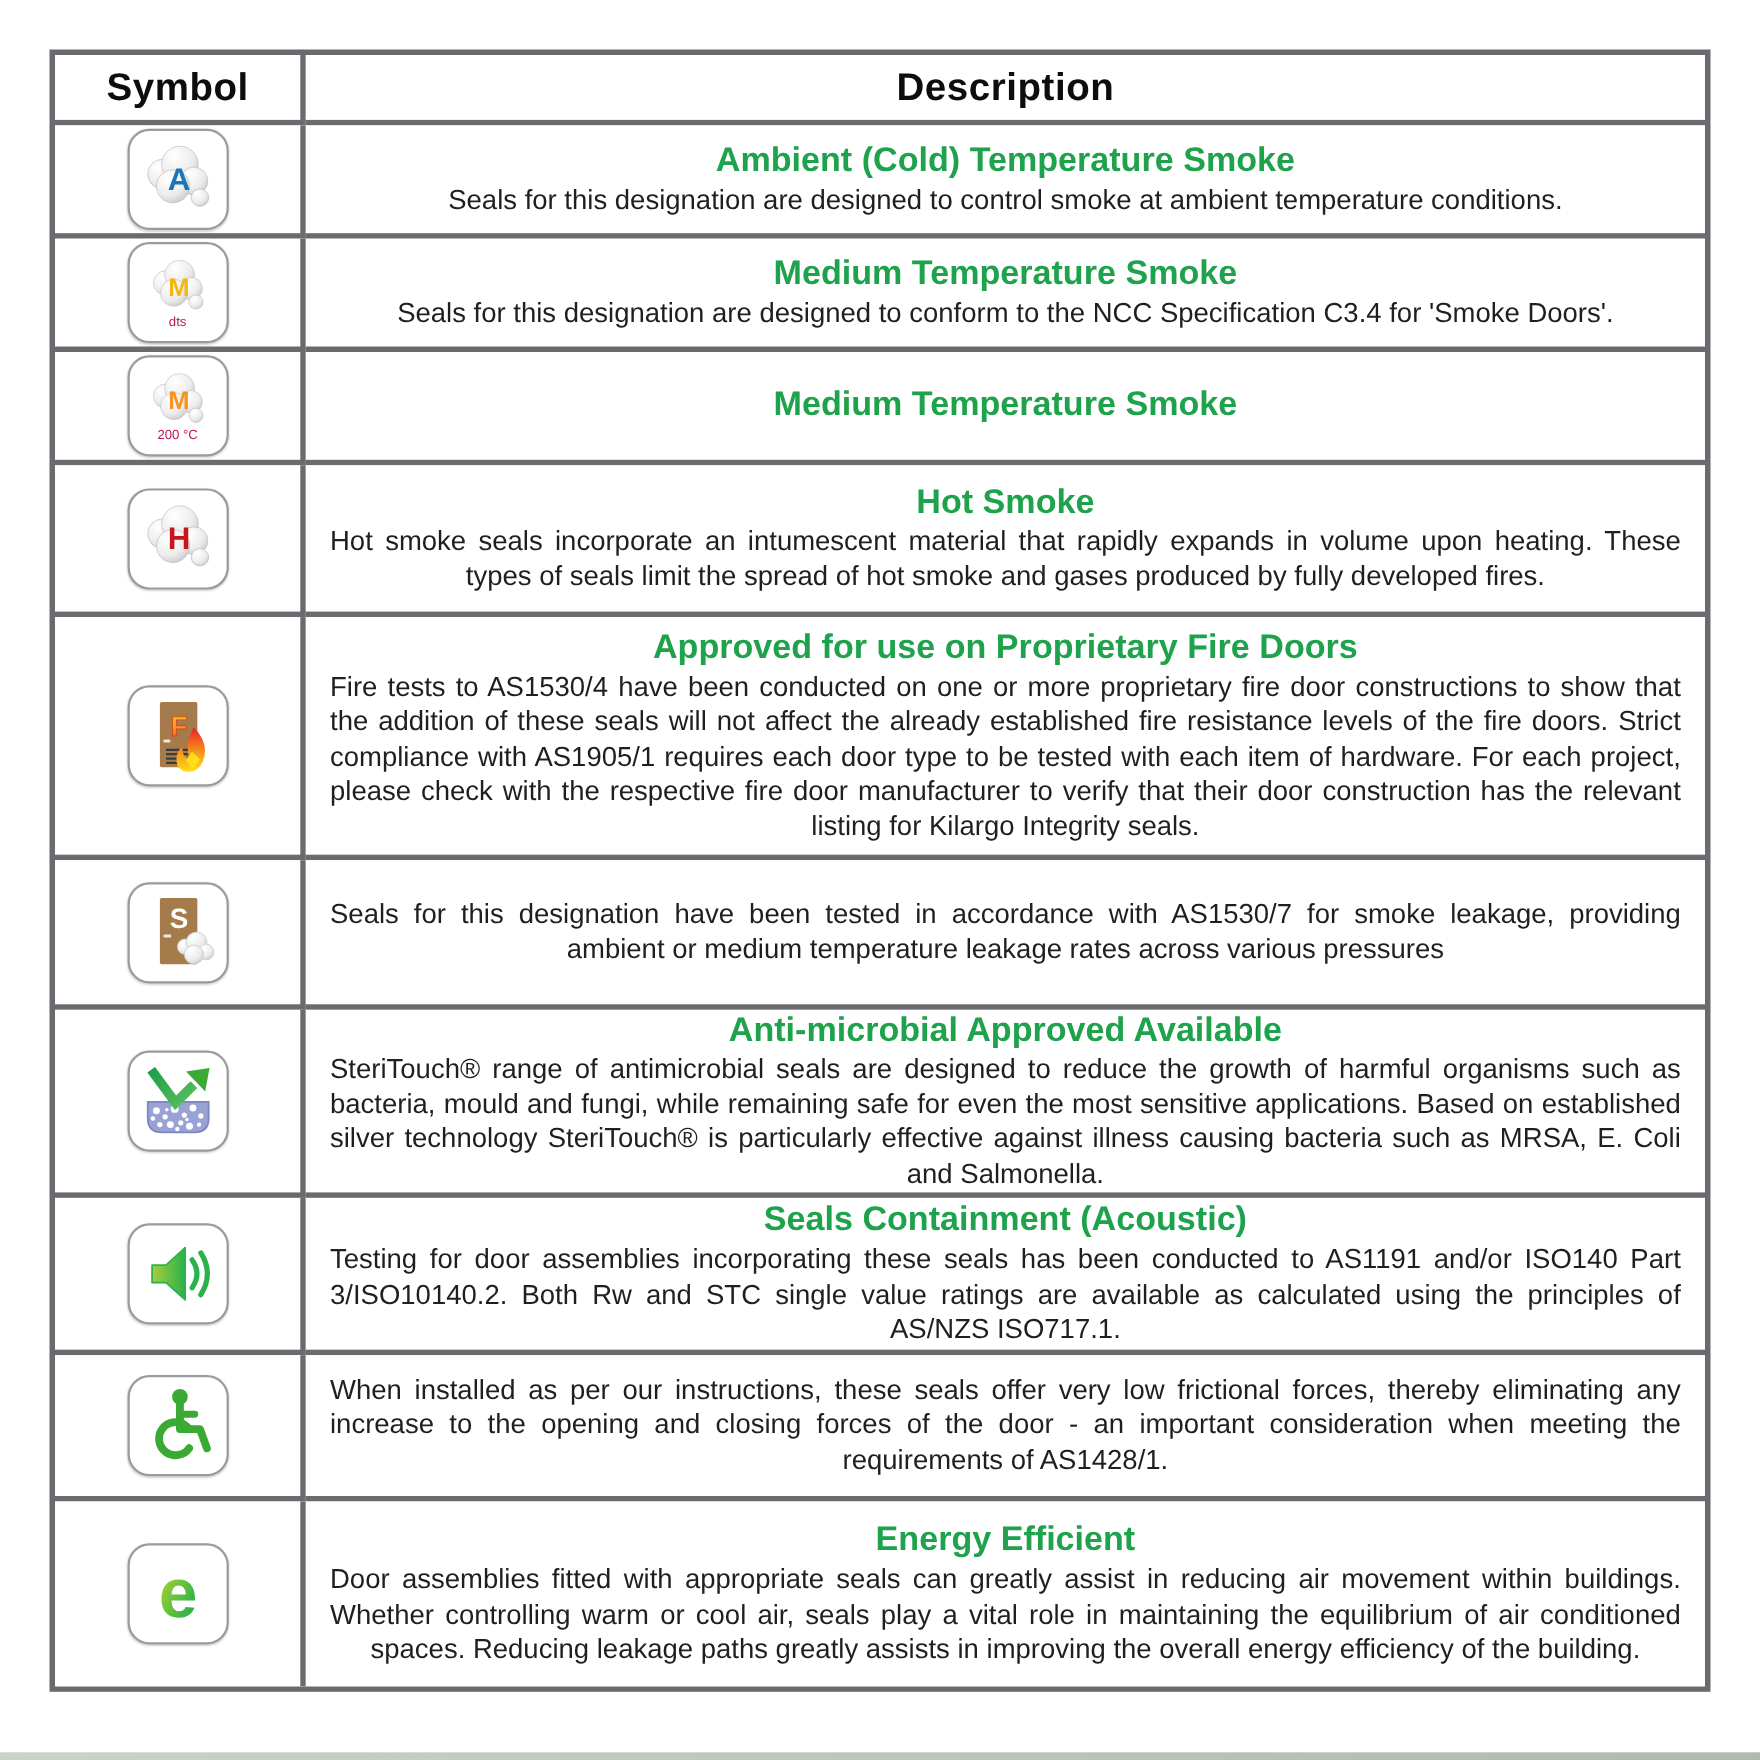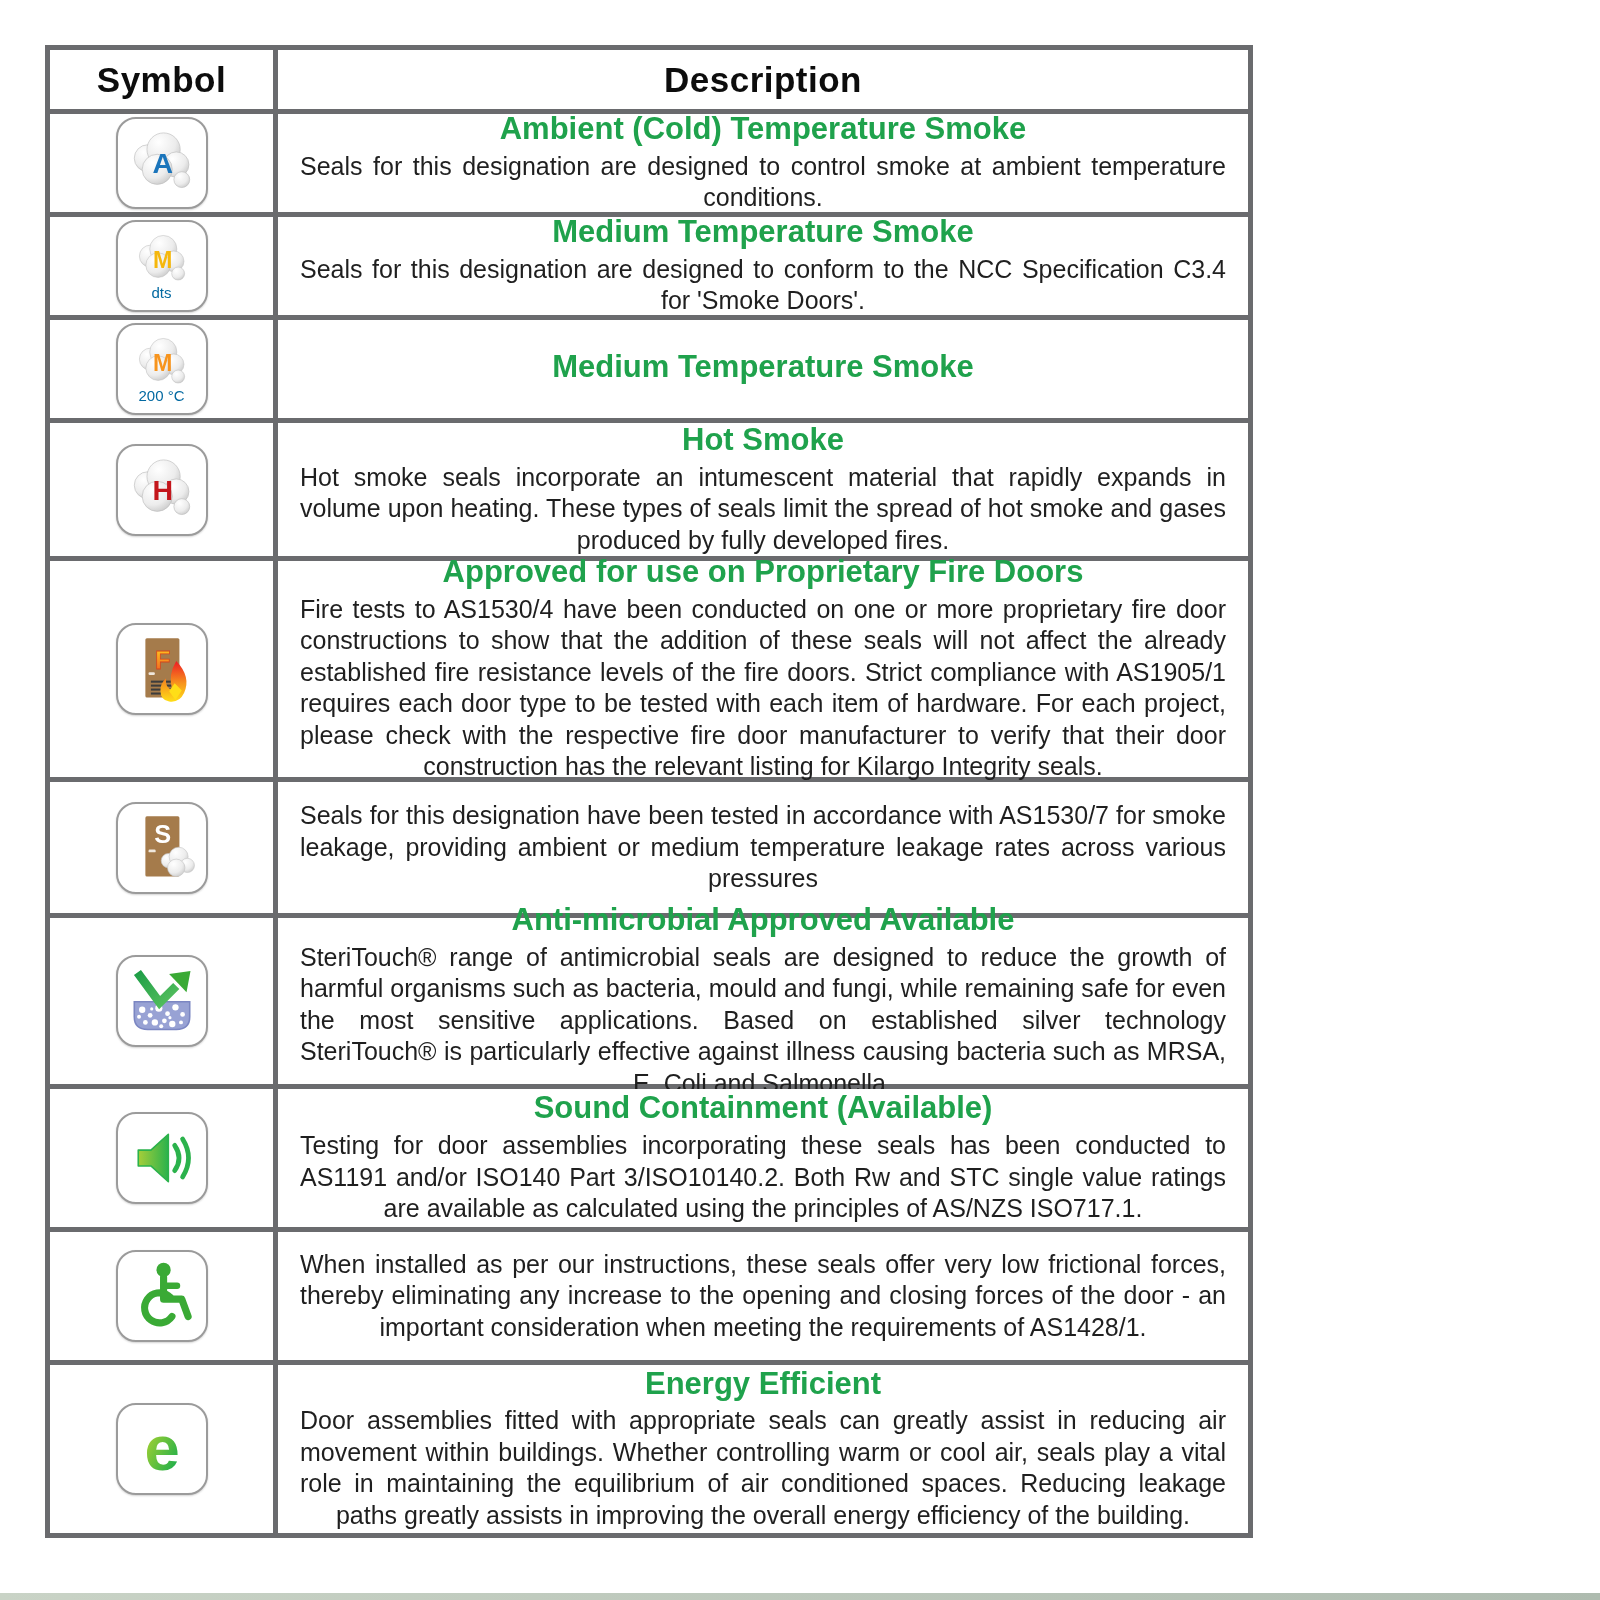--- a/index.html
+++ b/index.html
@@ -6,21 +6,21 @@
   html, body { background: #ffffff; }
   body {
     width: 1600px; height: 1600px;
     font-family: "Liberation Sans", sans-serif;
     color: #1f1f1f;
     position: relative;
     overflow: hidden;
   }
   .page { padding: 45px; }
   .tbl {
-    width: 1208px;
+    width: 1510px;
     border: 5px solid #6a6b6e;
     display: grid;
     grid-template-columns: 228px 1fr;
     grid-template-rows: 64px 103px 103px 103px 138px 221px 136px 171px 143px 133px 168px;
     background: #ffffff;
   }
   .row { display: contents; }
   .cell {
     border-right: 5px solid #6a6b6e;
     border-bottom: 5px solid #6a6b6e;
@@ -57,21 +57,21 @@
     border: 2px solid #9b9b9b;
     border-radius: 20px;
     background: #ffffff;
     box-shadow: 0 1px 2px rgba(0,0,0,0.18);
     display: flex; flex-direction: column;
     align-items: center; justify-content: center;
     position: relative;
   }
   .tile svg { display: block; }
   .tile .sub-label {
-    font-size: 15px; color: #0369a1; line-height: 1;
+    font-size: 12px; color: #be185d; line-height: 1;
     margin-top: -6px; padding-bottom: 4px;
   }
   .cloud-letter { font-weight: bold; font-size: 36px; font-family: "Liberation Sans", sans-serif; }
   .bottom-edge {
     position: absolute; left: 0; bottom: 0;
     width: 1600px; height: 7px;
     background: linear-gradient(90deg,#c9d3c6,#aebbaf);
   }
 </style>
 </head>
@@ -285,21 +285,21 @@
       <div class="cell">
         <div class="tile">
           <svg width="76" height="76" viewBox="0 0 96 96">
             <polygon points="18,38 34,38 56,18 56,78 34,58 18,58" fill="url(#gSpk)" stroke="#2bb24c" stroke-width="2" stroke-linejoin="round"></polygon>
             <path d="M64,32 Q75,48 64,64" fill="none" stroke="#2bb24c" stroke-width="6" stroke-linecap="round"></path>
             <path d="M74,24 Q89,48 74,72" fill="none" stroke="#2bb24c" stroke-width="6" stroke-linecap="round"></path>
           </svg>
         </div>
       </div>
       <div class="cell desc-cell last-col">
-        <div class="row-title">Sound Containment (Available)</div>
+        <div class="row-title">Seals Containment (Acoustic)</div>
         <div class="row-body">Testing for door assemblies incorporating these seals has been conducted to AS1191 and/or ISO140 Part 3/ISO10140.2. Both Rw and STC single value ratings are available as calculated using the principles of AS/NZS ISO717.1.</div>
       </div>
     </div>
 
     <div class="row">
       <div class="cell">
         <div class="tile">
           <svg width="76" height="76" viewBox="0 0 96 96">
             <circle cx="50" cy="15" r="9" fill="#3aaa35"></circle>
             <path d="M50,24 L50,52 L73,52 L81,74" fill="none" stroke="#3aaa35" stroke-width="9" stroke-linecap="round" stroke-linejoin="round"></path>

